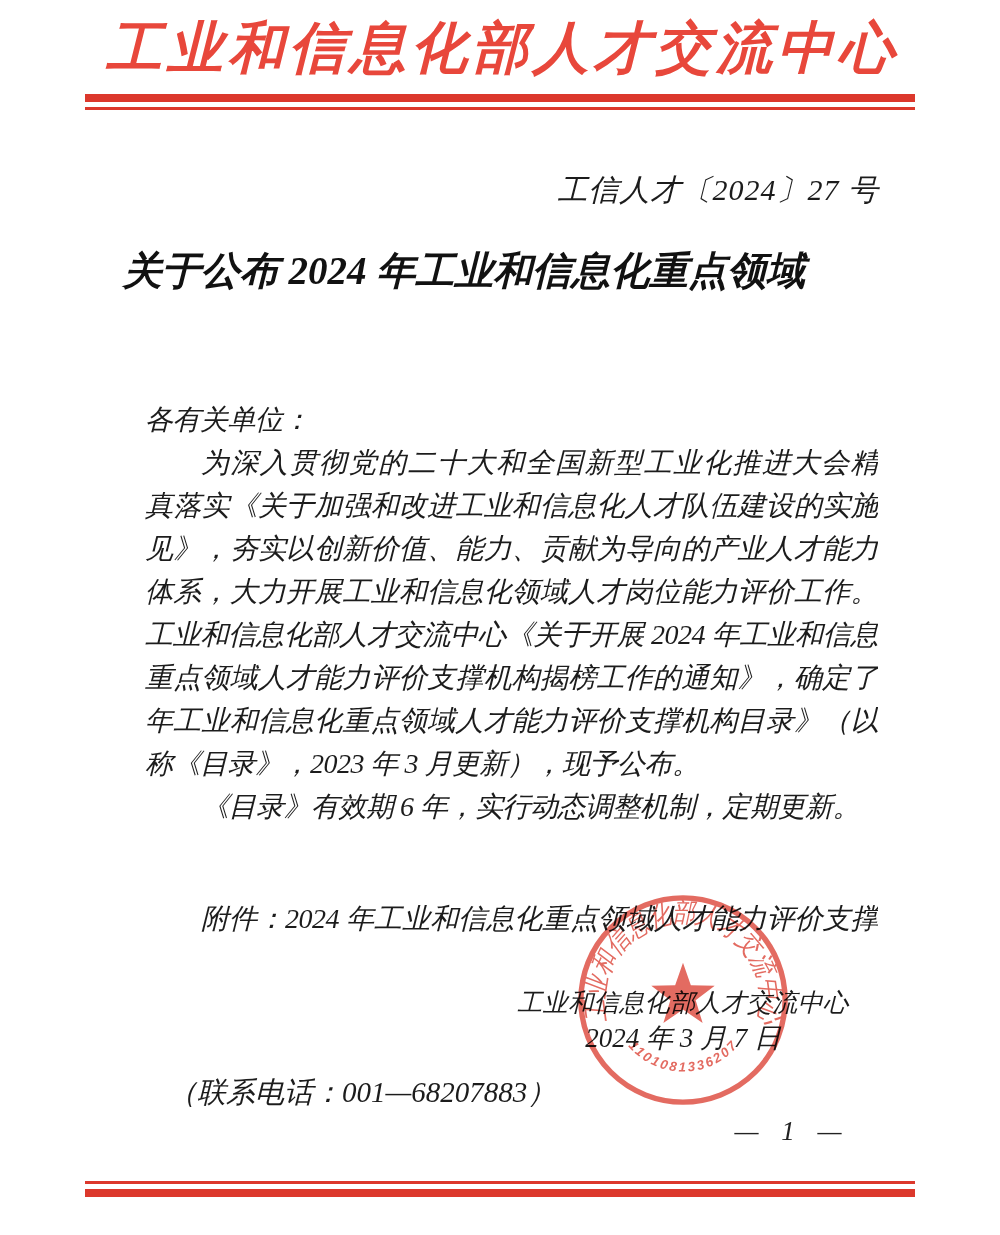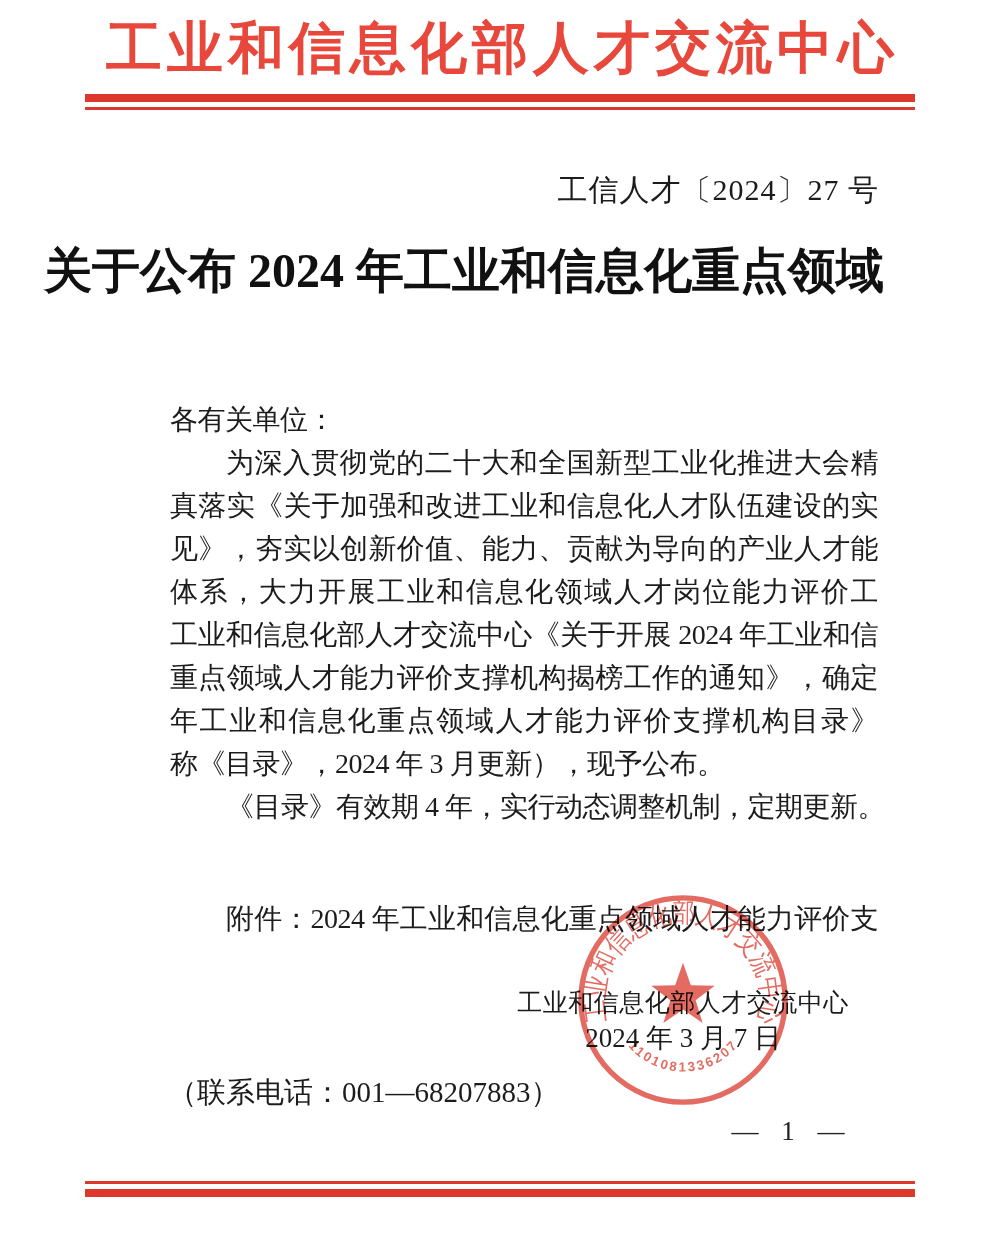--- a/index.html
+++ b/index.html
@@ -1,19 +1,19 @@
 <!DOCTYPE html>
 <html><head>
 <meta charset="utf-8">
 <style>
   html,body { margin:0; padding:0; background:#ffffff; }
   .page {
     position:relative; width:1000px; height:1235px; margin:0 auto;
     background:#ffffff; overflow:hidden;
-    font-family:"Liberation Serif", serif; color:#1c1c1c;
+    font-family:"Liberation Serif", serif; color:#1c1c1c;font-style:italic;
   }
 
   
   .letterhead {
     position:absolute; top:12px; left:0; width:1000px;
     text-align:center; font-size:56px; line-height:72px; font-weight:bold;
     color:#e8473b; letter-spacing:5px; text-indent:5px;
   }
   .rule { position:absolute; left:85px; width:830px; background:#dc382c; }
   .rule-top-thick   { top:94px;  height:8px; }
@@ -23,30 +23,30 @@
 
   
   .doc-number {
     position:absolute; top:174px; right:121px;
     font-size:30px; line-height:32px; letter-spacing:1px;
   }
 
   
   .title-block {
     position:absolute; top:248px; left:0; width:928px;
-    text-align:center; font-weight:bold; font-size:48px; line-height:46px;
+    text-align:center; font-weight:bold; font-size:39px; line-height:46px;
     color:#111;
   }
 
   
   .body-block {
     position:absolute; top:398px; left:145px; width:733px;
     font-size:28px; line-height:43px; letter-spacing:-0.5px;
   }
-  .line { white-space:nowrap;margin-left:25px; }
+  .line { white-space:nowrap; }
   .line.fill { text-align:justify; text-align-last:justify; white-space:normal;
                overflow:hidden; height:43px; }
   .indent { padding-left:56px; }
   .line.fill.indent { padding-left:0; text-indent:56px; }
 
   .attachment-block {
     position:absolute; top:897px; left:145px; width:733px;
     font-size:28px; line-height:43px; letter-spacing:-0.5px;
   }
 
@@ -96,22 +96,22 @@
 
   <div class="body-block">
     <div class="line">各有关单位：</div>
     <div class="line fill indent">为深入贯彻党的二十大和全国新型工业化推进大会精神，认</div>
     <div class="line fill">真落实《关于加强和改进工业和信息化人才队伍建设的实施意</div>
     <div class="line fill">见》，夯实以创新价值、能力、贡献为导向的产业人才能力评价</div>
     <div class="line fill">体系，大力开展工业和信息化领域人才岗位能力评价工作。根据</div>
     <div class="line fill">工业和信息化部人才交流中心《关于开展 2024 年工业和信息化</div>
     <div class="line fill">重点领域人才能力评价支撑机构揭榜工作的通知》，确定了《2024</div>
     <div class="line fill">年工业和信息化重点领域人才能力评价支撑机构目录》（以下简</div>
-    <div class="line">称《目录》，2024 年 3 月更新），现予公布。</div>
-    <div class="line indent">《目录》有效期 4 年，实行动态调整机制，定期更新。</div>
+    <div class="line">称《目录》，2023 年 3 月更新），现予公布。</div>
+    <div class="line indent">《目录》有效期 6 年，实行动态调整机制，定期更新。</div>
   </div>
 
   <div class="attachment-block">
     <div class="line fill indent">附件：2024 年工业和信息化重点领域人才能力评价支撑机</div>
   </div>
 
   <div class="signature-block">
     <div class="signer-org">工业和信息化部人才交流中心</div>
     <div class="sign-date">2024 年 3 月 7 日</div>
   </div>

